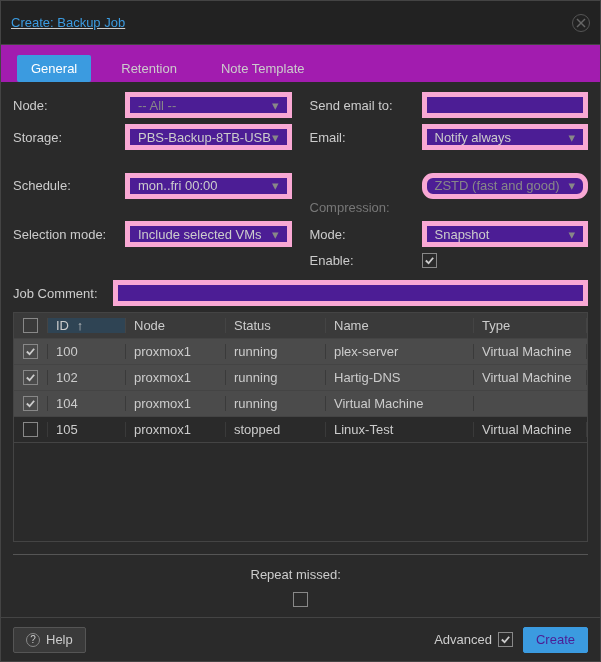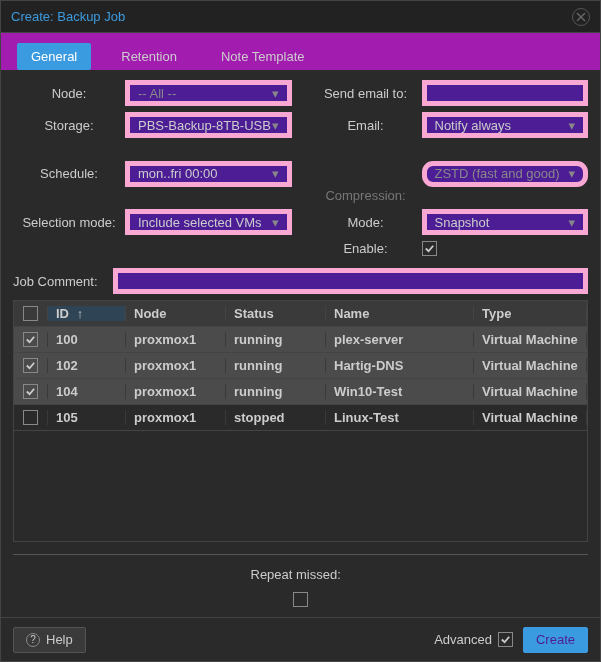--- a/index.html
+++ b/index.html
@@ -15,26 +15,27 @@
 .window {
   width: 601px;
   height: 662px;
   background: #2a2a2a;
   display: flex;
   flex-direction: column;
   border: 1px solid #444;
 }
 .titlebar {
   background: #222;
-  height: 32px;
+  height: 44px;
   display: flex;
   align-items: center;
   justify-content: space-between;
   padding: 0 10px;
   border-bottom: 1px solid #444;
+  text-decoration: underline;
 }
 .titlebar .title {
   color: #3b9be0;
   font-size: 13px;
 }
 .close-icon {
   width: 18px;
   height: 18px;
   border: 1px solid #555;
   border-radius: 50%;
@@ -70,21 +71,20 @@
   column-gap: 18px;
   row-gap: 6px;
 }
 .form-row {
   display: flex;
   align-items: center;
 }
 .form-label {
   width: 112px;
   color: #ccc;
-  text-align: center;
 }
 .form-label.disabled { color: #777; margin-top: 44px; }
 .form-control {
   flex: 1;
   background: #4c1d95;
   border: 5px solid #f9a8d4;
   height: 26px;
   display: flex;
   align-items: center;
   padding: 0 8px;
@@ -131,21 +131,20 @@
   flex-direction: column;
   background: #2a2a2a;
   overflow: hidden;
 }
 .thead, .trow {
   display: grid;
   grid-template-columns: 34px 78px 100px 100px 148px 1fr;
   align-items: center;
   height: 26px;
   border-bottom: 1px solid #444;
-  font-weight: bold;
 }
 .thead {
   background: #3a3a3a;
 }
 .thead .th, .trow .td {
   padding: 0 8px;
   overflow: hidden;
   white-space: nowrap;
   text-overflow: ellipsis;
   border-right: 1px solid #3a3a3a;
@@ -377,21 +376,20 @@
           <div class="td check">
             <span class="checkbox checked">
               <svg viewBox="0 0 12 12">
                 <polyline points="2,6 5,9 10,3"></polyline>
               </svg>
             </span>
           </div>
           <div class="td">104</div>
           <div class="td">proxmox1</div>
           <div class="td">running</div>
-          <div class="td">Win10-Test</div>
           <div class="td">Virtual Machine</div>
         </div>
         <div class="trow">
           <div class="td check">
             <span class="checkbox"></span>
           </div>
           <div class="td">105</div>
           <div class="td">proxmox1</div>
           <div class="td">stopped</div>
           <div class="td">Linux-Test</div>

